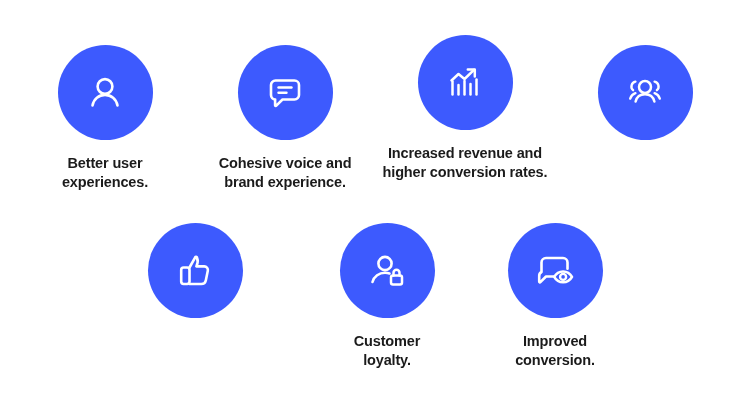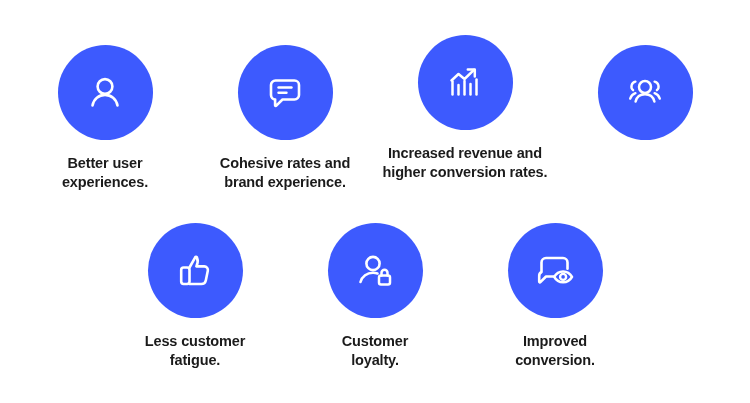--- a/index.html
+++ b/index.html
@@ -49,21 +49,21 @@
     letter-spacing: -0.15px;
     white-space: pre-line;
   }
   
   .pos-1 { left: 20px;  top: 45px; }
   .pos-2 { left: 200px; top: 45px; }
   .pos-3 { left: 380px; top: 35px; }
   .pos-4 { left: 560px; top: 45px; }
   
   .pos-5 { left: 110px; top: 223px; }
-  .pos-6 { left: 290px; top: 223px; }
+  .pos-6 { left: 302px; top: 223px; }
   .pos-7 { left: 470px; top: 223px; }
 </style>
 </head>
 <body>
 
 <div class="board">
 
   <div class="feature pos-1">
     <div class="badge">
       <span>
@@ -80,21 +80,21 @@
   <div class="feature pos-2">
     <div class="badge">
       <span>
         <svg width="46" height="46" viewBox="0 0 46 46" fill="none">
           <path d="M13.5 10.5h19a4.5 4.5 0 0 1 4.5 4.5v10a4.5 4.5 0 0 1-4.5 4.5h-12l-6.2 6.2a0.7 0.7 0 0 1-1.2-0.5v-5.7h0.1A4.5 4.5 0 0 1 9 25V15a4.5 4.5 0 0 1 4.5-4.5Z" stroke="#ffffff" stroke-width="2.6" stroke-linejoin="round" fill="none"></path>
           <path d="M16.5 17.5h13" stroke="#ffffff" stroke-width="2.4" stroke-linecap="round"></path>
           <path d="M16.5 22.8h8" stroke="#ffffff" stroke-width="2.4" stroke-linecap="round"></path>
         </svg>
       </span>
     </div>
-    <div class="caption">Cohesive rates and
+    <div class="caption">Cohesive voice and
 brand experience.</div>
   </div>
 
   <div class="feature pos-3">
     <div class="badge">
       <span>
         <svg width="46" height="46" viewBox="0 0 46 46" fill="none">
           <path d="M10.5 21.5v13" stroke="#ffffff" stroke-width="2.5" stroke-linecap="round"></path>
           <path d="M16.5 25v9.5" stroke="#ffffff" stroke-width="2.5" stroke-linecap="round"></path>
           <path d="M22.5 21v13.5" stroke="#ffffff" stroke-width="2.5" stroke-linecap="round"></path>
@@ -126,22 +126,20 @@
 
   <div class="feature pos-5">
     <div class="badge">
       <span>
         <svg width="46" height="46" viewBox="0 0 46 46" fill="none">
           <path d="M17.5 19.5 23.2 9.3a1 1 0 0 1 1.8.2c1.1 3 .9 6-.6 8.9h7.9a3.6 3.6 0 0 1 3.5 4.4l-2 9.6a4.6 4.6 0 0 1-4.5 3.6H17.5" stroke="#ffffff" stroke-width="2.6" stroke-linejoin="round" stroke-linecap="round" fill="none"></path>
           <rect x="9.2" y="19.5" width="8.3" height="16.5" rx="2.4" stroke="#ffffff" stroke-width="2.6" fill="none"></rect>
         </svg>
       </span>
     </div>
-    <div class="caption">Less customer
-fatigue.</div>
   </div>
 
   <div class="feature pos-6">
     <div class="badge">
       <span>
         <svg width="46" height="46" viewBox="0 0 46 46" fill="none">
           <circle cx="21" cy="15.5" r="6.6" stroke="#ffffff" stroke-width="2.6"></circle>
           <path d="M8.5 34c1.5-5.6 6.6-9.2 12.5-9.2 1.6 0 3.1.2 4.5.7" stroke="#ffffff" stroke-width="2.6" stroke-linecap="round" fill="none"></path>
           <rect x="27" y="27.5" width="11" height="9" rx="2" stroke="#ffffff" stroke-width="2.5" fill="none"></rect>
           <path d="M29.5 27.5v-2.7a3 3 0 0 1 6 0v2.7" stroke="#ffffff" stroke-width="2.5" stroke-linecap="round" fill="none"></path>

